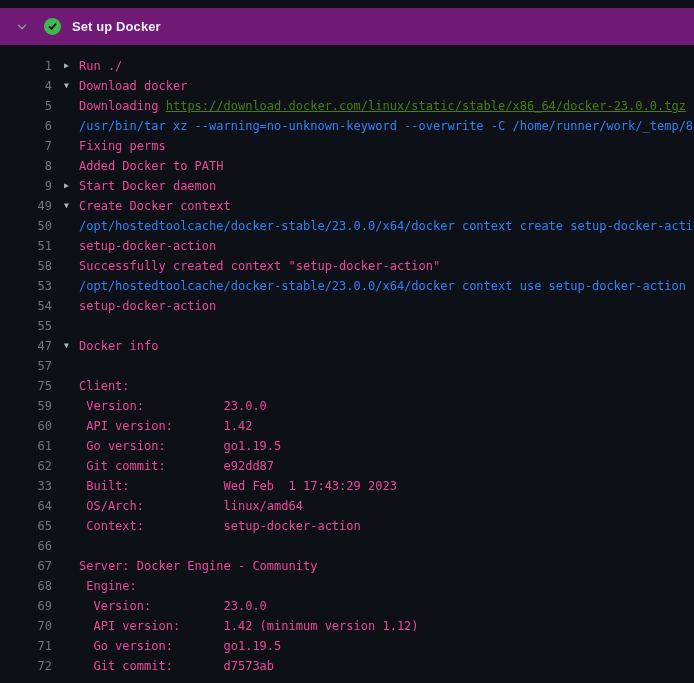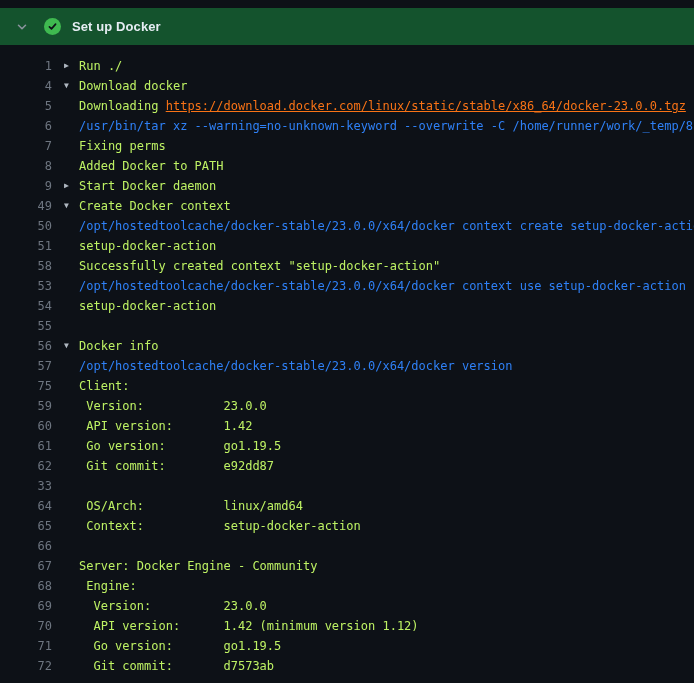--- a/index.html
+++ b/index.html
@@ -6,21 +6,21 @@
   body {
     width: 694px;
     height: 683px;
     background: #0d1117;
     overflow: hidden;
     font-family: "DejaVu Sans Mono", "Liberation Mono", monospace;
   }
   .top-gap { height: 8px; background: #0d1117; }
   .step-header {
     height: 37px;
-    background: #14532d;
+    background: #701a75;
     display: flex;
     align-items: center;
     padding: 0 14px;
     box-sizing: border-box;
     cursor: pointer;
   }
   .chevron-wrap { width: 16px; height: 16px; flex: none; display: flex; align-items: center; justify-content: center; }
   .status-circle {
     width: 17px; height: 17px; flex: none;
     margin-left: 14px;
@@ -56,23 +56,23 @@
     width: 15px;
     flex: none;
     margin-left: 12px;
     text-align: left;
     color: #afb8c1;
     font-size: 8px;
     line-height: 20px;
   }
   .content { color: #c9d1d9; white-space: pre; overflow: hidden; }
   .content.group { cursor: pointer; }
-  .seg-plain { color: #bef264; }
+  .seg-plain { color: #ec4899; }
   .seg-command { color: #2f81f7; }
-  .seg-link { color: #f97316; text-decoration: underline; cursor: pointer; }
+  .seg-link { color: #4d7c0f; text-decoration: underline; cursor: pointer; }
 </style>
 </head>
 <body>
 
 <div class="top-gap"></div>
 
 <div class="step-header">
   <span class="chevron-wrap">
     <svg width="14" height="14" viewBox="0 0 16 16">
       <path d="M4 6 L8 10 L12 6" fill="none" stroke="#8b949e" stroke-width="1.8" stroke-linecap="round" stroke-linejoin="round"></path>
@@ -94,28 +94,28 @@
     <div class="line"><span class="num">7</span><span class="arrow"></span><span class="content"><span class="seg-plain">Fixing perms</span></span></div>
     <div class="line"><span class="num">8</span><span class="arrow"></span><span class="content"><span class="seg-plain">Added Docker to PATH</span></span></div>
     <div class="line"><span class="num">9</span><span class="arrow">▶</span><span class="content group"><span class="seg-plain">Start Docker daemon</span></span></div>
     <div class="line"><span class="num">49</span><span class="arrow">▼</span><span class="content group"><span class="seg-plain">Create Docker context</span></span></div>
     <div class="line"><span class="num">50</span><span class="arrow"></span><span class="content"><span class="seg-command">/opt/hostedtoolcache/docker-stable/23.0.0/x64/docker context create setup-docker-action</span></span></div>
     <div class="line"><span class="num">51</span><span class="arrow"></span><span class="content"><span class="seg-plain">setup-docker-action</span></span></div>
     <div class="line"><span class="num">58</span><span class="arrow"></span><span class="content"><span class="seg-plain">Successfully created context "setup-docker-action"</span></span></div>
     <div class="line"><span class="num">53</span><span class="arrow"></span><span class="content"><span class="seg-command">/opt/hostedtoolcache/docker-stable/23.0.0/x64/docker context use setup-docker-action</span></span></div>
     <div class="line"><span class="num">54</span><span class="arrow"></span><span class="content"><span class="seg-plain">setup-docker-action</span></span></div>
     <div class="line"><span class="num">55</span><span class="arrow"></span></div>
-    <div class="line"><span class="num">56</span><span class="arrow">▼</span><span class="content group"><span class="seg-plain">Docker info</span></span></div>
-    <div class="line"><span class="num">57</span><span class="arrow"></span><span class="content"><span class="seg-command">/opt/hostedtoolcache/docker-stable/23.0.0/x64/docker version</span></span></div>
+    <div class="line"><span class="num">47</span><span class="arrow">▼</span><span class="content group"><span class="seg-plain">Docker info</span></span></div>
+    <div class="line"><span class="num">57</span><span class="arrow"></span></div>
     <div class="line"><span class="num">75</span><span class="arrow"></span><span class="content"><span class="seg-plain">Client:</span></span></div>
     <div class="line"><span class="num">59</span><span class="arrow"></span><span class="content"><span class="seg-plain"> Version:           23.0.0</span></span></div>
     <div class="line"><span class="num">60</span><span class="arrow"></span><span class="content"><span class="seg-plain"> API version:       1.42</span></span></div>
     <div class="line"><span class="num">61</span><span class="arrow"></span><span class="content"><span class="seg-plain"> Go version:        go1.19.5</span></span></div>
     <div class="line"><span class="num">62</span><span class="arrow"></span><span class="content"><span class="seg-plain"> Git commit:        e92dd87</span></span></div>
-    <div class="line"><span class="num">33</span><span class="arrow"></span></div>
+    <div class="line"><span class="num">33</span><span class="arrow"></span><span class="content"><span class="seg-plain"> Built:             Wed Feb  1 17:43:29 2023</span></span></div>
     <div class="line"><span class="num">64</span><span class="arrow"></span><span class="content"><span class="seg-plain"> OS/Arch:           linux/amd64</span></span></div>
     <div class="line"><span class="num">65</span><span class="arrow"></span><span class="content"><span class="seg-plain"> Context:           setup-docker-action</span></span></div>
     <div class="line"><span class="num">66</span><span class="arrow"></span><span class="content"></span></div>
     <div class="line"><span class="num">67</span><span class="arrow"></span><span class="content"><span class="seg-plain">Server: Docker Engine - Community</span></span></div>
     <div class="line"><span class="num">68</span><span class="arrow"></span><span class="content"><span class="seg-plain"> Engine:</span></span></div>
     <div class="line"><span class="num">69</span><span class="arrow"></span><span class="content"><span class="seg-plain">  Version:          23.0.0</span></span></div>
     <div class="line"><span class="num">70</span><span class="arrow"></span><span class="content"><span class="seg-plain">  API version:      1.42 (minimum version 1.12)</span></span></div>
     <div class="line"><span class="num">71</span><span class="arrow"></span><span class="content"><span class="seg-plain">  Go version:       go1.19.5</span></span></div>
     <div class="line"><span class="num">72</span><span class="arrow"></span><span class="content"><span class="seg-plain">  Git commit:       d7573ab</span></span></div>
   </div>

